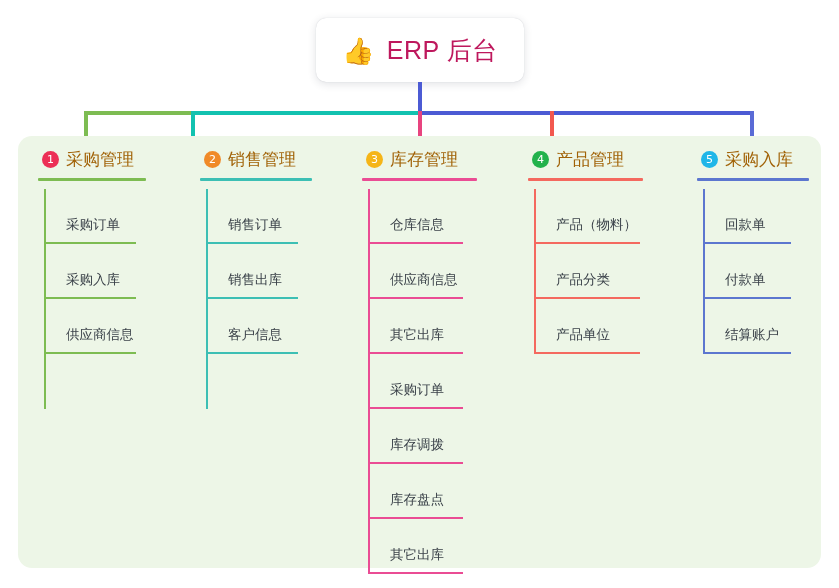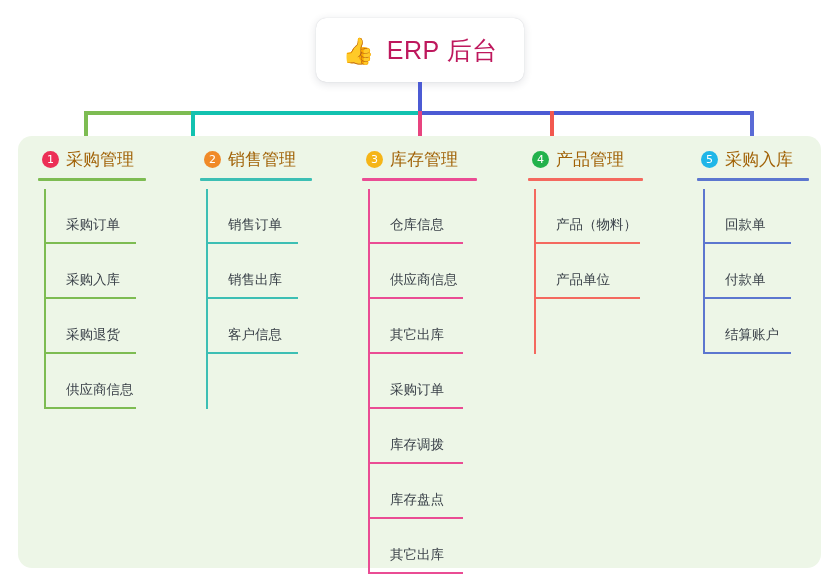--- a/index.html
+++ b/index.html
@@ -175,24 +175,20 @@
           <div class="spine" style="background: rgb(125, 188, 82); height: 220px;"></div>
           <div class="leaf">
             <span class="leaf-label">采购订单</span>
             <div class="leaf-rule" style="width: 92px; background: rgb(125, 188, 82);"></div>
           </div>
           <div class="leaf">
             <span class="leaf-label">采购入库</span>
             <div class="leaf-rule" style="width: 92px; background: rgb(125, 188, 82);"></div>
           </div>
           <div class="leaf">
-            <span class="leaf-label">采购退货</span>
-            <div class="leaf-rule" style="width: 92px; background: rgb(125, 188, 82);"></div>
-          </div>
-          <div class="leaf">
             <span class="leaf-label">供应商信息</span>
             <div class="leaf-rule" style="width: 92px; background: rgb(125, 188, 82);"></div>
           </div>
         </div>
       </div>
       <div class="column" style="left: 200px;">
         <div class="col-head">
           <span class="badge" style="background: rgb(240, 138, 40);">2</span>
           <span class="col-title">销售管理</span>
         </div>
@@ -257,20 +253,24 @@
           <span class="col-title">产品管理</span>
         </div>
         <div class="col-rule" style="width: 115px; background: rgb(244, 105, 95);"></div>
         <div class="col-body">
           <div class="spine" style="background: rgb(244, 105, 95); height: 165px;"></div>
           <div class="leaf">
             <span class="leaf-label">产品（物料）</span>
             <div class="leaf-rule" style="width: 106px; background: rgb(244, 105, 95);"></div>
           </div>
           <div class="leaf">
+            <span class="leaf-label">产品分类</span>
+            <div class="leaf-rule" style="width: 106px; background: rgb(244, 105, 95);"></div>
+          </div>
+          <div class="leaf">
             <span class="leaf-label">产品单位</span>
             <div class="leaf-rule" style="width: 106px; background: rgb(244, 105, 95);"></div>
           </div>
         </div>
       </div>
       <div class="column" style="left: 697px;">
         <div class="col-head">
           <span class="badge" style="background: rgb(31, 182, 232);">5</span>
           <span class="col-title">采购入库</span>
         </div>

